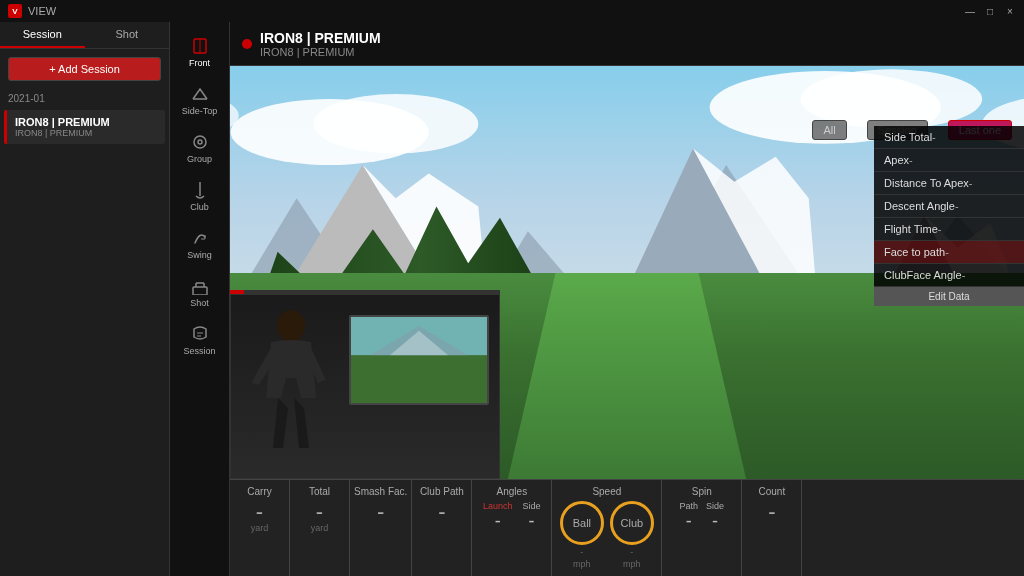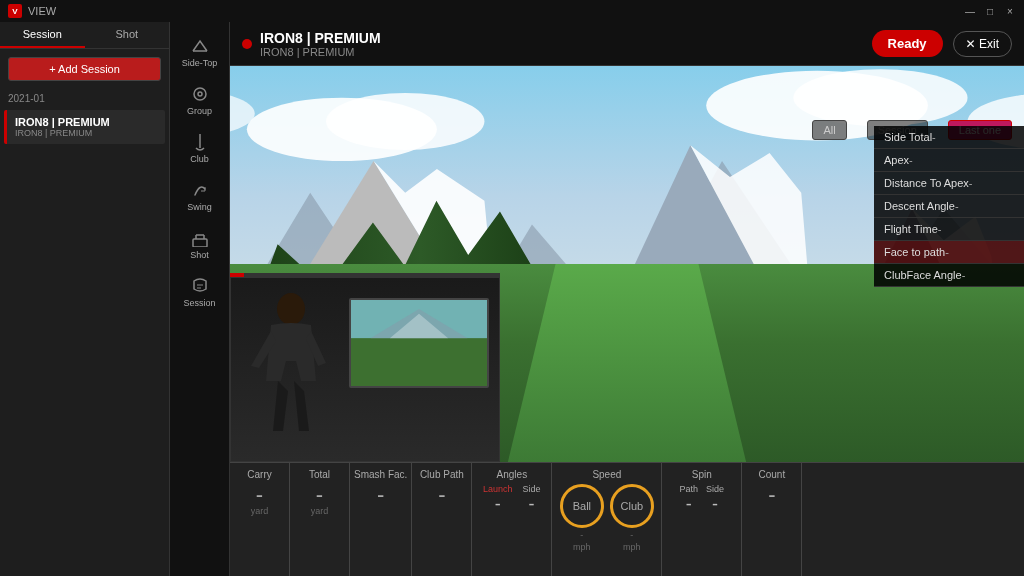--- a/index.html
+++ b/index.html
@@ -332,21 +332,21 @@
       border: none;
       padding: 4px 8px;
       font-size: 10px;
       cursor: pointer;
       width: 100%;
       text-align: center;
     }
 
     
     .metrics-bar {
-      height: 114px;
+      height: 97px;
       background: #222;
       border-top: 1px solid #444;
       display: flex;
       align-items: stretch;
       flex-shrink: 0;
     }
 
     .metric-group {
       display: flex;
       flex-direction: column;
@@ -471,20 +471,29 @@
     </div>
     <div class="add-session-btn">+ Add Session</div>
     <div class="session-date">2021-01</div>
     <div class="session-item">
       <div class="session-name">IRON8 | PREMIUM</div>
       <div class="session-sub">IRON8 | PREMIUM</div>
     </div>
   </div>
 
   <div class="icon-sidebar">
+    <div class="icon-item active">
+      <div class="icon-shape">
+        <svg width="18" height="18" viewBox="0 0 18 18" fill="none">
+          <rect x="3" y="2" width="12" height="14" rx="1" stroke="#cc0000" stroke-width="1.5" fill="none"></rect>
+          <line x1="9" y1="2" x2="9" y2="16" stroke="#cc0000" stroke-width="1"></line>
+        </svg>
+      </div>
+      <span>Front</span>
+    </div>
     <div class="icon-item">
       <div class="icon-shape">
         <svg width="18" height="18" viewBox="0 0 18 18" fill="none">
           <path d="M2 14 L9 4 L16 14" stroke="#888" stroke-width="1.5" fill="none"></path>
           <line x1="2" y1="14" x2="16" y2="14" stroke="#888" stroke-width="1.5"></line>
         </svg>
       </div>
       <span>Side-Top</span>
     </div>
     <div class="icon-item">
@@ -538,24 +547,20 @@
   </div>
 
   <div class="main-content">
 
     <div class="top-bar">
       <div class="recording-dot"></div>
       <div>
         <div class="device-name">IRON8 | PREMIUM</div>
         <div class="device-sub">IRON8 | PREMIUM</div>
       </div>
-      <div class="top-bar-right">
-        <button class="ready-btn">Ready</button>
-        <button class="exit-btn">✕ Exit</button>
-      </div>
     </div>
 
     <div class="golf-scene">
 
       <div class="sky"></div>
 
       <svg class="mountain-svg" viewBox="0 0 760 250" preserveAspectRatio="xMidYMid slice">
 
         <polygon points="0,250 60,120 120,180 180,80 260,200 320,100 380,170 440,60 520,180 580,90 640,160 700,80 760,200 760,250" fill="#8899aa" opacity="0.6"></polygon>
 
@@ -608,20 +613,21 @@
           <span class="right-panel-value">-</span>
         </div>
         <div class="right-panel-row highlighted">
           <span class="right-panel-label">Face to path</span>
           <span class="right-panel-value">-</span>
         </div>
         <div class="right-panel-row">
           <span class="right-panel-label">ClubFace Angle</span>
           <span class="right-panel-value">-</span>
         </div>
+        <button class="edit-data-btn">Edit Data</button>
       </div>
 
       <div class="progress-bar">
         <div class="progress-fill"></div>
       </div>
 
       <div class="camera-feed">
         <div class="camera-bg">
 
           <svg style="position:absolute;left:10px;bottom:0;width:100px;height:170px;" viewBox="0 0 100 170">

